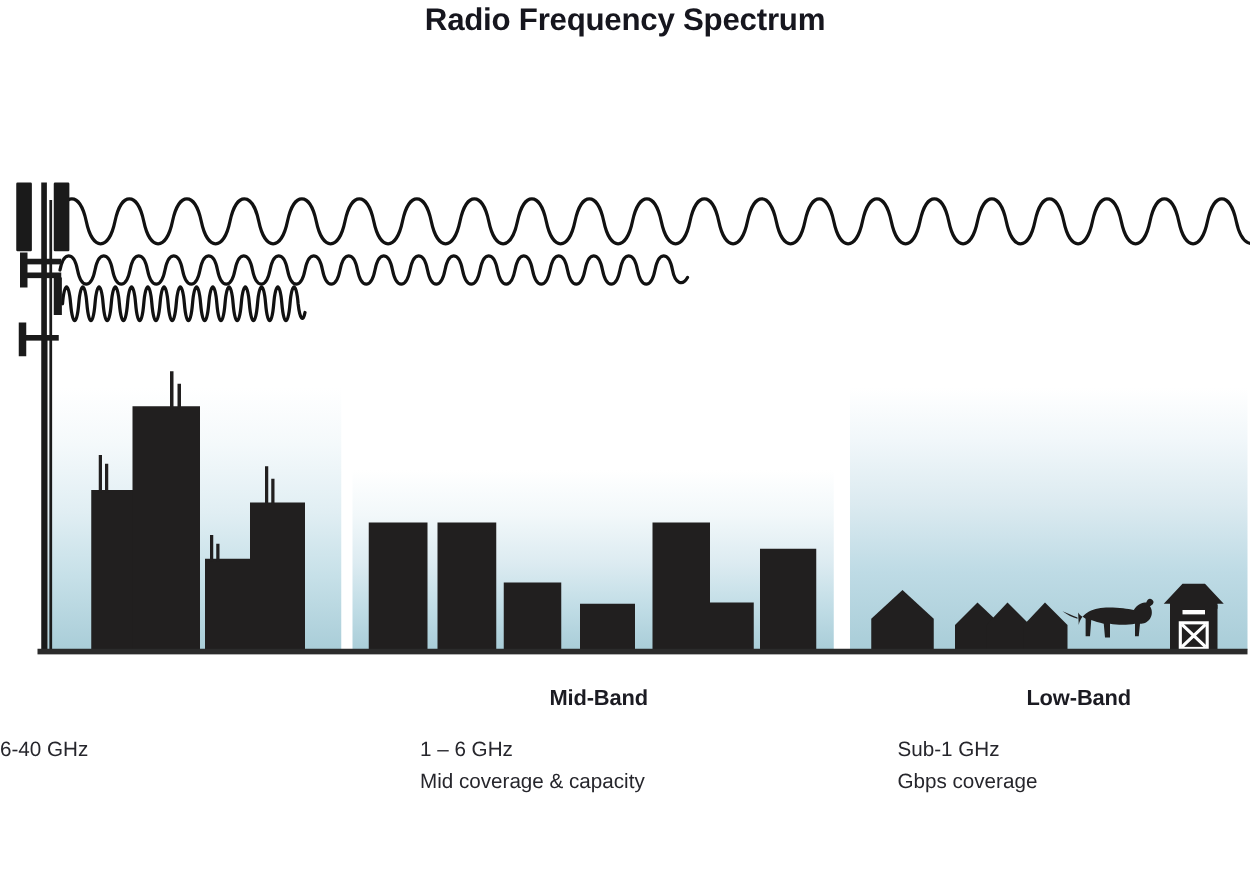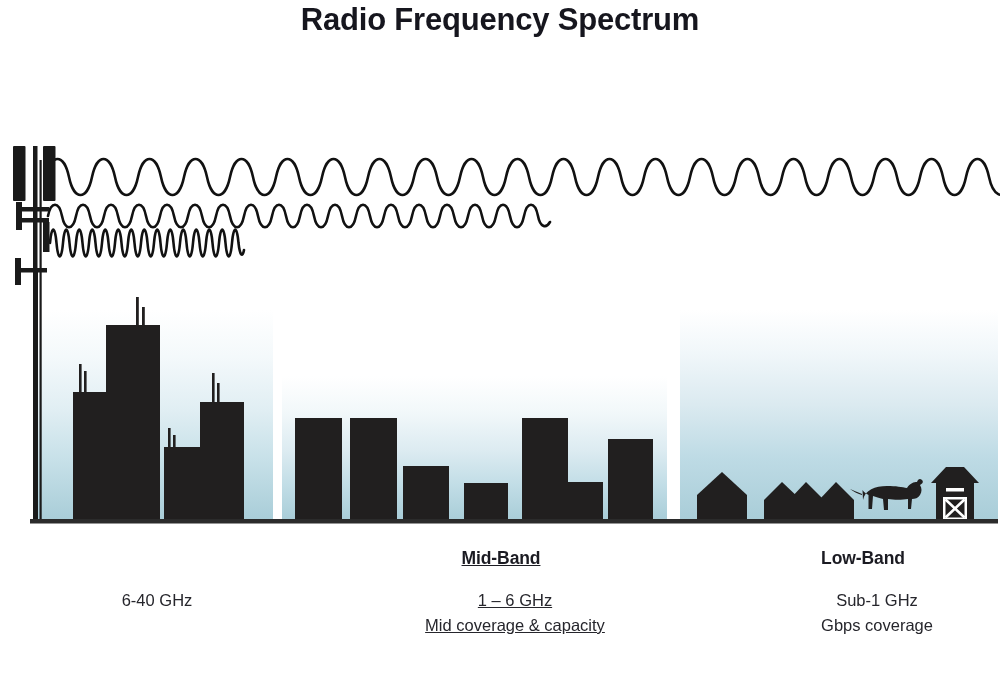--- a/index.html
+++ b/index.html
@@ -8,45 +8,44 @@
     background:#ffffff;
     font-family:"Liberation Sans", sans-serif;
     color:#1b1b22;
     overflow:hidden;
     position:relative;
   }
   #stage{position:absolute;left:0;top:0;width:1000px;height:700px;}
   .title{
     position:absolute;left:0;top:2px;width:1000px;
     text-align:center;
-    font-size:31px;
+    font-size:25px;
     font-weight:bold;
     letter-spacing:-0.2px;
     color:#16161e;
   }
   svg.art{position:absolute;left:0;top:0;width:1000px;height:700px;}
   .lbl-band{
     position:absolute;
     text-align:center;
     font-size:17.5px;
     font-weight:bold;
     color:#1b1b22;
     letter-spacing:-0.1px;
   }
   .lbl-desc{
     position:absolute;
-    text-align:center;
+    text-align:left;
     font-size:16.5px;
     font-weight:normal;
     color:#26262c;
     line-height:25px;
-    padding-left:14px;
   }
   .col1{left:0px;width:286px;}
-  .col2{left:358px;width:286px;text-decoration:underline;}
+  .col2{left:336px;width:286px;}
   .col3{left:718px;width:290px;}
   .band-y{top:548px;}
   .desc-y{top:588px;}
 </style>
 </head>
 <body>
 
 <div id="stage">
 
   <div class="title">Radio Frequency Spectrum</div>

